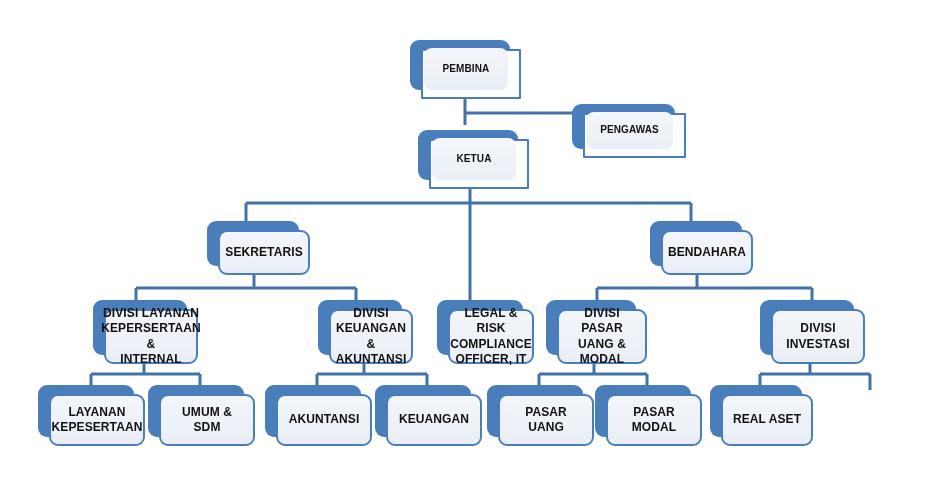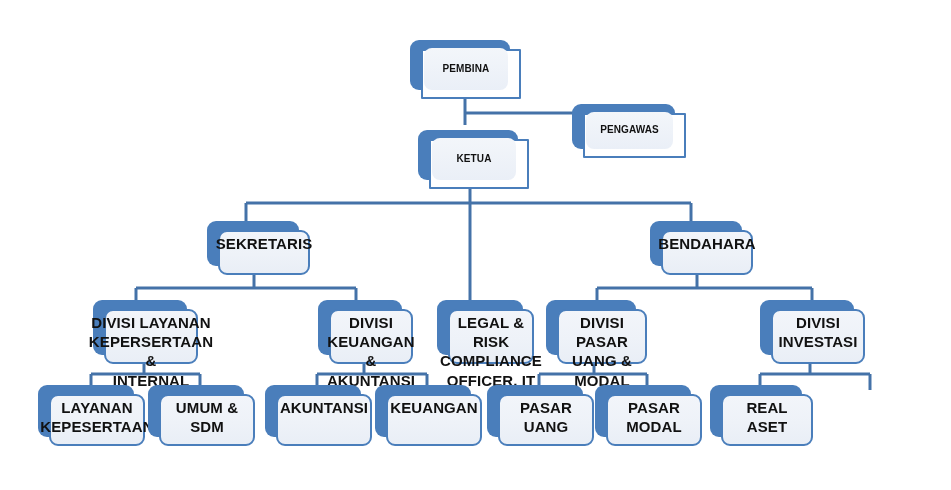--- a/index.html
+++ b/index.html
@@ -32,40 +32,40 @@
     border-radius: 9px;
   }
   .node .face {
     position: absolute;
     left: 11px; top: 9px;
     width: 100%; height: 100%;
     background: linear-gradient(to bottom, #f2f5fa 0%, #eef2f8 55%, #e9eef6 100%);
     border: 2.5px solid #4a7ebb;
     border-radius: 9px;
     display: flex;
-    align-items: flex-start;
+    align-items: center;
     justify-content: center;
     text-align: center;
     padding: 2px 6px;
   }
   
   .node.sq .face {
     border-radius: 1px;
     background: #ffffff;
   }
   .node.sq .inner {
     background: linear-gradient(to bottom, #f3f6fa 0%, #eaeff7 100%);
     border-radius: 8px;
     width: 100%; height: 100%;
     display: flex; align-items: center; justify-content: center;
     position: relative;
     left: -5px; top: -5px;
   }
   .label {
-    font-size: 15px;
+    font-size: 12px;
     font-weight: bold;
     color: #111111;
     line-height: 1.28;
     letter-spacing: 0.1px;
     white-space: pre-line;
   }
   .label.big { font-size: 10px; }
 </style>
 </head>
 <body>

